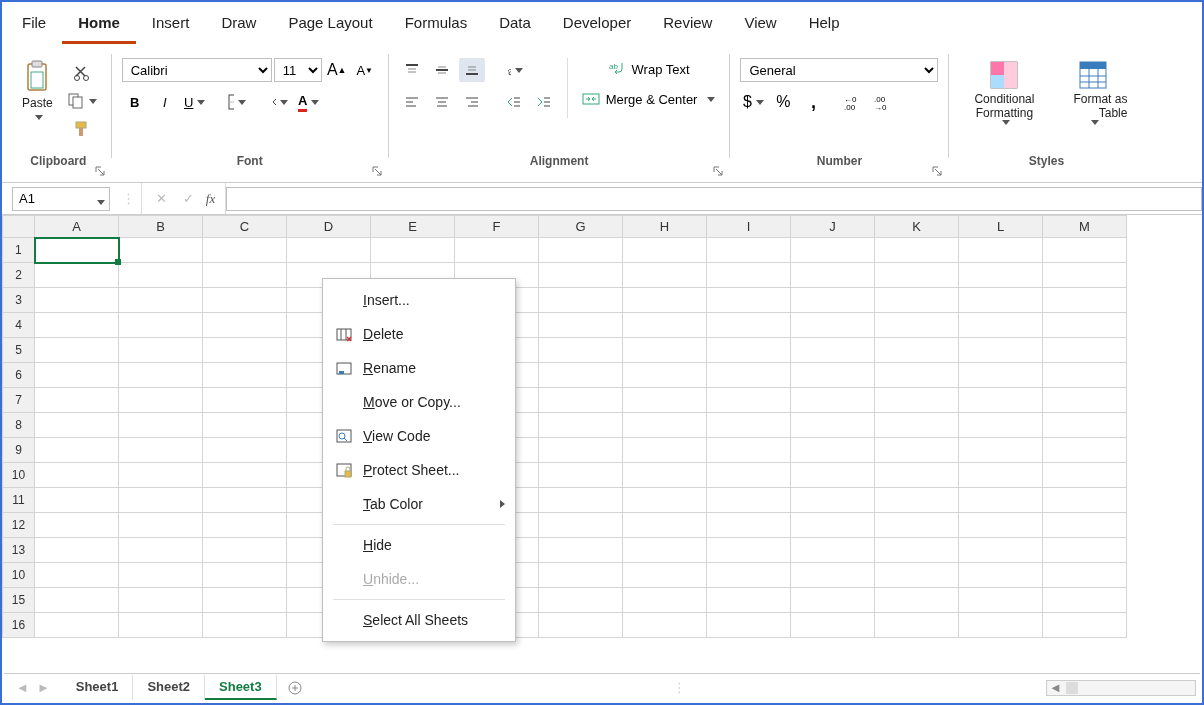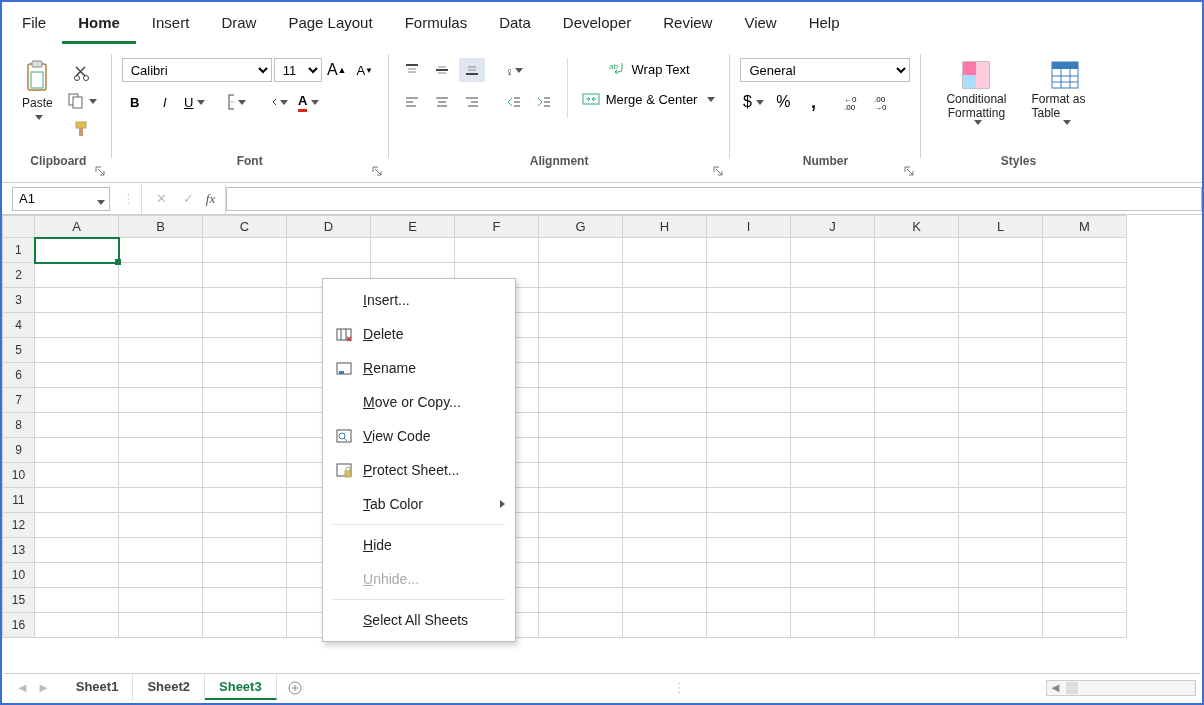--- a/index.html
+++ b/index.html
@@ -1,42 +1,42 @@
 <!DOCTYPE html>
 <html><head>
 <meta charset="utf-8">
 <style>
 * { box-sizing: border-box; margin: 0; padding: 0; }
 body { font-family: "Segoe UI", Arial, sans-serif; font-size: 13px; background: #fff; width: 1204px; height: 705px; overflow: hidden; border: 2px solid #3b6fd6; position: relative; }
 
 
 .tabs { display: flex; gap: 0; padding: 4px 4px 0 4px; background: #fff; }
 .tab { padding: 8px 16px 10px 16px; font-size: 15px; color: #222; cursor: pointer; }
-.tab.active { font-weight: 600; border-bottom: 3px solid #15803d; }
+.tab.active { font-weight: 600; border-bottom: 3px solid #c2410c; }
 
 
 .ribbon { display: flex; background: #fff; border-bottom: 1px solid #ccc; padding: 6px 8px 0 8px; }
 .group { display: flex; flex-direction: column; align-items: center; padding: 8px 6px; position: relative; }
 .group-sep { width: 1px; background: #d0d0d0; margin: 4px 4px 24px 4px; }
 .group-body { display: flex; align-items: flex-start; gap: 4px; min-height: 92px; }
 .group-label { font-size: 12px; color: #555; padding: 4px 0 6px 0; display: flex; align-items: flex-end; gap: 6px; font-weight: bold; }
 .group-label .dlaunch { font-size: 10px; color: #777; cursor: pointer; position: absolute; right: 2px; bottom: 6px; }
 .dlaunch svg { width: 10px; height: 10px; }
 .btn { display: inline-flex; align-items: center; justify-content: center; padding: 2px 4px; border-radius: 2px; cursor: pointer; }
 .chev::after { content: ""; display: inline-block; border-left: 4px solid transparent; border-right: 4px solid transparent; border-top: 5px solid #555; margin-left: 4px; vertical-align: middle; }
 .bigbtn { display: flex; flex-direction: column; align-items: center; padding: 2px 6px; font-size: 12px; color: #222; cursor: pointer; }
 .bigbtn .lbl { margin-top: 2px; }
 select, input[type=text] { border: 1px solid #bfbfbf; background: #fff; font-size: 13px; font-family: inherit; padding: 2px 4px; }
 .font-row { display: flex; gap: 2px; align-items: center; }
 .font-name { width: 150px; height: 24px; }
 .font-size { width: 48px; height: 24px; }
 .font-rows { display: flex; flex-direction: column; gap: 8px; }
 .icon-row { display: flex; gap: 4px; align-items: center; }
 .miniicon { width: 26px; height: 24px; display: flex; align-items: center; justify-content: center; }
-.num-fmt { width: 170px; height: 24px; }
+.num-fmt { width: 198px; height: 24px; }
 
 
 .fbar { display: flex; align-items: center; border-bottom: 1px solid #ccc; height: 32px; background: #fff; }
 .name-box { width: 98px; border: 1px solid #bfbfbf; margin: 0 6px 0 10px; height: 24px; display: flex; align-items: center; padding: 0 6px; position: relative; }
 .name-box .drop { position: absolute; right: 4px; top: 6px; }
 .fx-btns { display: flex; gap: 8px; padding: 0 10px; color: #999; border-left: 1px solid #ddd; border-right: 1px solid #ddd; height: 100%; align-items: center;}
 .fx { font-style: italic; font-family: "Times New Roman", serif; color: #555; }
 .finput { flex: 1; height: 24px; border: none; outline: none; padding: 0 8px; }
 
 
@@ -336,21 +336,21 @@
       </div>
       <div class="bigbtn chev">
         <svg width="30" height="30">
             <rect x="2" y="2" width="26" height="26" fill="none" stroke="#3a7dbd"></rect>
             <rect x="2" y="2" width="26" height="7" fill="#3a7dbd"></rect>
             <line x1="11" y1="2" x2="11" y2="28" stroke="#3a7dbd"></line>
             <line x1="20" y1="2" x2="20" y2="28" stroke="#3a7dbd"></line>
             <line x1="2" y1="16" x2="28" y2="16" stroke="#3a7dbd"></line>
             <line x1="2" y1="22" x2="28" y2="22" stroke="#3a7dbd"></line>
           </svg>
-        <span class="lbl" style="text-align:left;max-width:68px">Format as Table</span>
+        <span class="lbl" style="text-align:right;max-width:68px">Format as Table</span>
       </div>
     </div>
     <div class="group-label">
         <span>Styles</span>
       </div>
   </div>
 </div>
 
 <div class="fbar">
   <div class="name-box">

